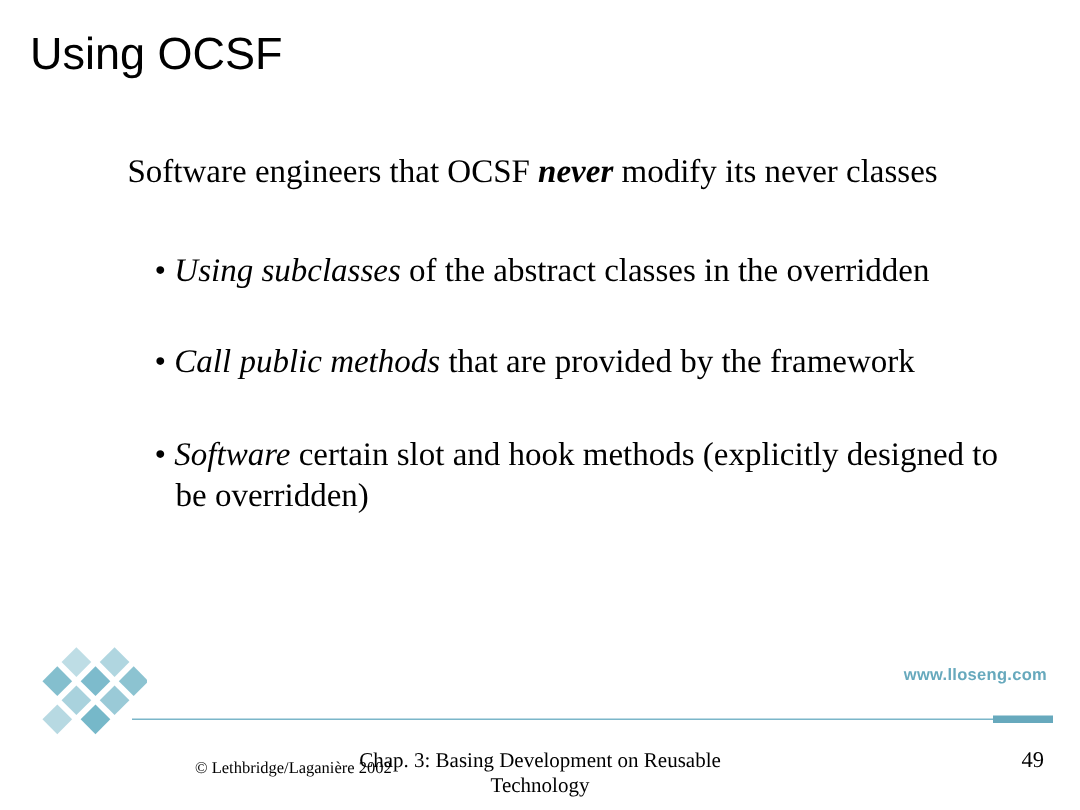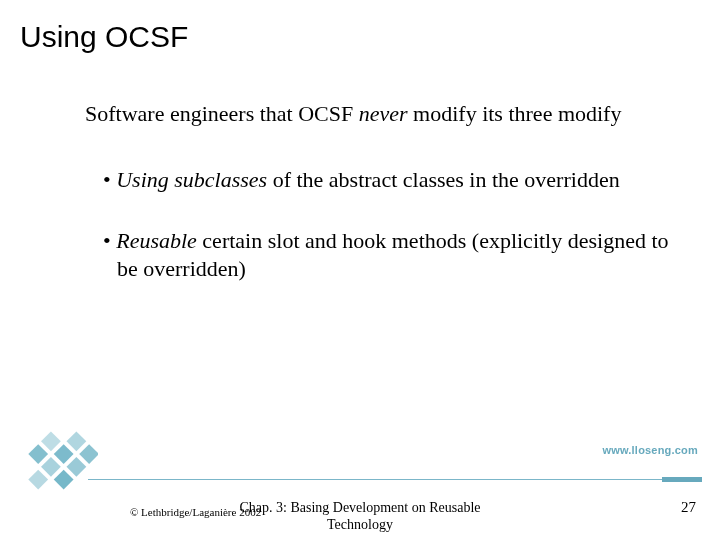--- a/index.html
+++ b/index.html
@@ -49,21 +49,21 @@
   }
   .bullets li {
     margin-bottom: 34px;
     text-indent: -14px;
     padding-left: 14px;
   }
   .bullets li::before {
     content: "• ";
   }
   .ital { font-style: italic; }
-  .bold { font-weight: normal; }
+  .bold { font-weight: bold; }
 
   
   .deco {
     position: absolute;
     left: 18px;
     bottom: 36px;
     width: 80px;
     height: 80px;
   }
 
@@ -129,28 +129,31 @@
 </style>
 </head>
 <body>
 
 <div class="slide">
 
   <div class="title">Using OCSF</div>
 
   <div class="body">
     <div class="lead">
-      <span>Software engineers that OCSF </span><span class="ital bold">never</span><span> modify its three modify</span>
+      <span>Software engineers that OCSF </span><span class="ital bold">never</span><span> modify its never classes</span>
     </div>
     <ul class="bullets">
       <li>
         <span class="ital">Using subclasses</span><span> of the abstract classes in the overridden</span>
       </li>
       <li>
-        <span class="ital">Reusable</span><span> certain slot and hook methods (explicitly designed to be overridden)</span>
+        <span class="ital">Call public methods</span><span> that are provided by the framework</span>
+      </li>
+      <li>
+        <span class="ital">Software</span><span> certain slot and hook methods (explicitly designed to be overridden)</span>
       </li>
     </ul>
   </div>
 
   <svg class="deco" viewBox="0 0 80 80">
     <g transform="rotate(45 40 40)">
       <rect x="30" y="4" width="14" height="14" fill="#6fb4c6" opacity="0.55"></rect>
       <rect x="48" y="4" width="14" height="14" fill="#6fb4c6" opacity="0.8"></rect>
       <rect x="12" y="22" width="14" height="14" fill="#6fb4c6" opacity="0.45"></rect>
       <rect x="30" y="22" width="14" height="14" fill="#6fb4c6" opacity="0.9"></rect>
@@ -161,16 +164,16 @@
       <rect x="30" y="58" width="14" height="14" fill="#6fb4c6" opacity="0.5"></rect>
     </g>
   </svg>
 
   <div class="site">www.lloseng.com</div>
   <div class="rule"></div>
 
   <div class="footer">
     <div class="copyright">© Lethbridge/Laganière 2002</div>
     <div class="chapter">Chap. 3: Basing Development on Reusable Technology</div>
-    <div class="pagenum">27</div>
+    <div class="pagenum">49</div>
   </div>
 
 </div>
 
 </body></html>

